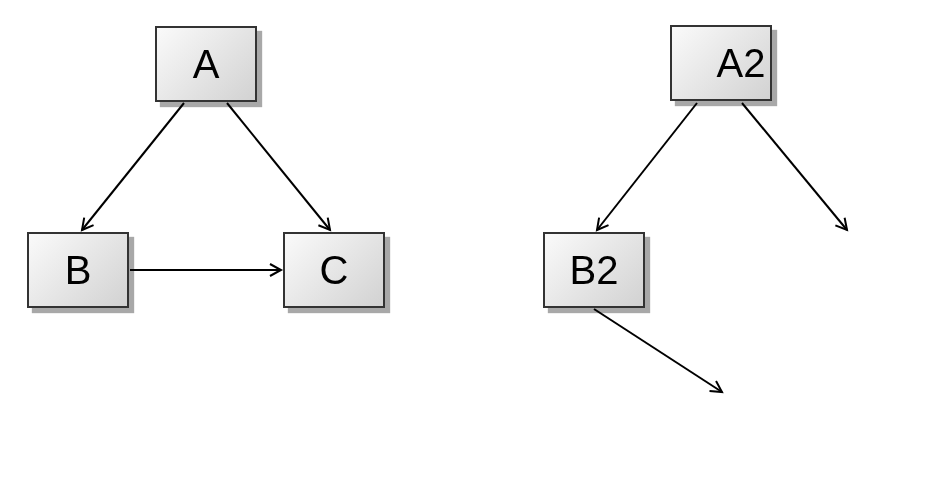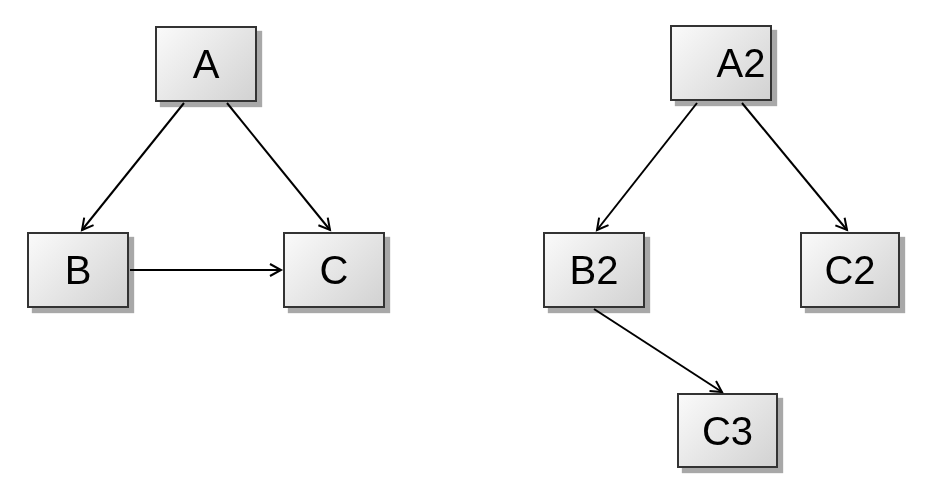--- a/index.html
+++ b/index.html
@@ -62,19 +62,13 @@
     </div>
     <div class="node" style="left: 283px; top: 232px; width: 102px; height: 76px; border-color: rgb(51, 51, 51); background: linear-gradient(135deg, rgb(250, 250, 250) 0%, rgb(210, 210, 210) 100%); box-shadow: rgb(168, 168, 168) 5px 5px 1px;">
       <span class="node-label" style="color: rgb(0, 0, 0);">C</span>
     </div>
     <div class="node" style="left: 670px; top: 25px; width: 102px; height: 76px; border-color: rgb(51, 51, 51); background: linear-gradient(135deg, rgb(250, 250, 250) 0%, rgb(210, 210, 210) 100%); box-shadow: rgb(168, 168, 168) 5px 5px 1px; padding-left: 40px;">
       <span class="node-label" style="color: rgb(0, 0, 0);">A2</span>
     </div>
     <div class="node" style="left: 543px; top: 232px; width: 102px; height: 76px; border-color: rgb(51, 51, 51); background: linear-gradient(135deg, rgb(250, 250, 250) 0%, rgb(210, 210, 210) 100%); box-shadow: rgb(168, 168, 168) 5px 5px 1px;">
       <span class="node-label" style="color: rgb(0, 0, 0);">B2</span>
     </div>
-    <div class="node" style="left: 800px; top: 232px; width: 100px; height: 76px; border-color: rgb(51, 51, 51); background: linear-gradient(135deg, rgb(250, 250, 250) 0%, rgb(210, 210, 210) 100%); box-shadow: rgb(168, 168, 168) 5px 5px 1px;">
-      <span class="node-label" style="color: rgb(0, 0, 0);">C2</span>
-    </div>
-    <div class="node" style="left: 677px; top: 393px; width: 101px; height: 75px; border-color: rgb(51, 51, 51); background: linear-gradient(135deg, rgb(250, 250, 250) 0%, rgb(210, 210, 210) 100%); box-shadow: rgb(168, 168, 168) 5px 5px 1px;">
-      <span class="node-label" style="color: rgb(0, 0, 0);">C3</span>
-    </div>
   </div>
 
 </body></html>

